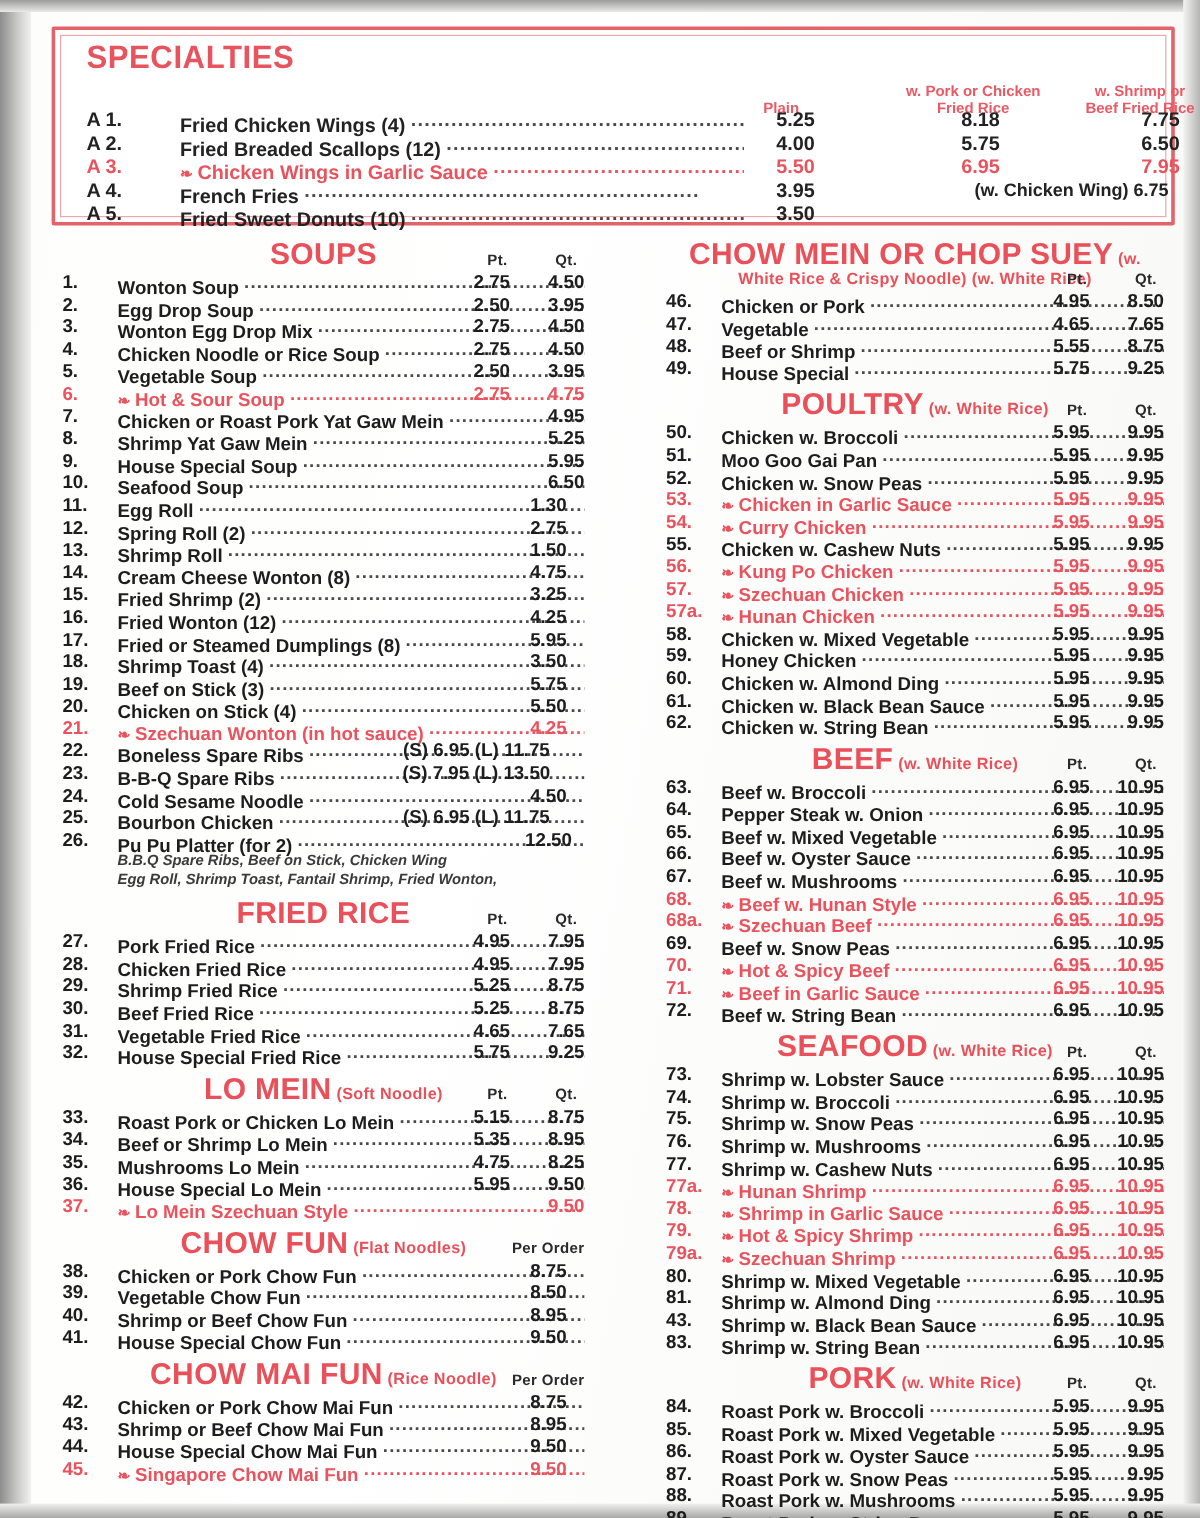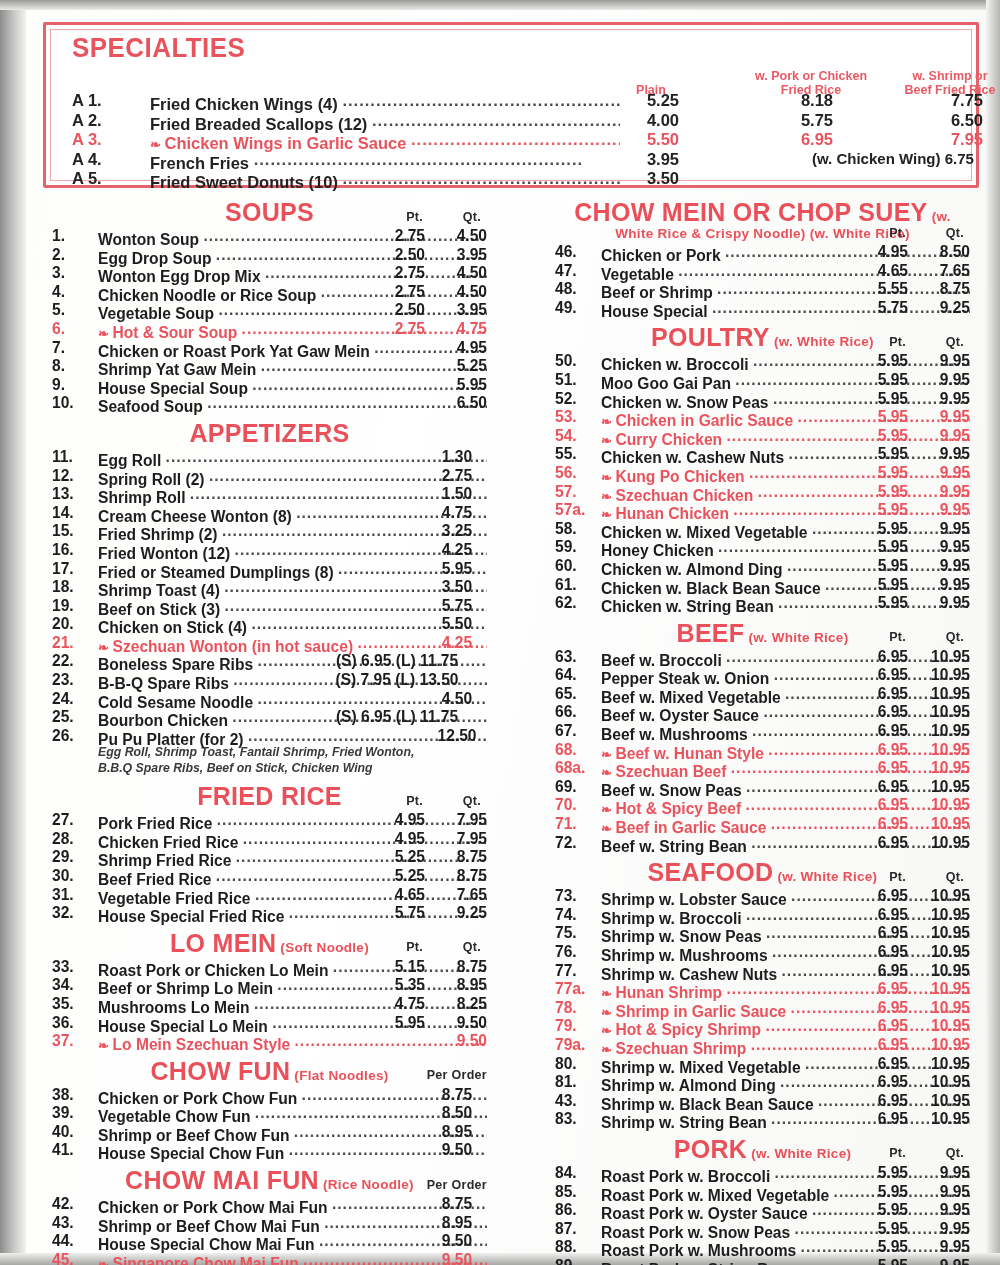--- a/index.html
+++ b/index.html
@@ -204,21 +204,20 @@
         <span class="nm" style="display: inline-block; width: 389px; overflow: hidden; white-space: nowrap;"><span>House Special Soup </span><span style="display: inline-block; overflow: hidden; white-space: nowrap; letter-spacing: 1px; color: rgb(74, 74, 74);">........................................................................................................................</span></span>
         <span class="p1"></span>
         <span class="p2">5.95</span>
       </div>
       <div class="item">
         <span class="num">10.</span>
         <span class="nm" style="display: inline-block; width: 389px; overflow: hidden; white-space: nowrap;"><span>Seafood Soup </span><span style="display: inline-block; overflow: hidden; white-space: nowrap; letter-spacing: 1px; color: rgb(74, 74, 74);">........................................................................................................................</span></span>
         <span class="p1"></span>
         <span class="p2">6.50</span>
       </div>
-      <div class="sec-head"><span class="big">APPETIZERS</span></div>
       <div class="item">
         <span class="num">11.</span>
         <span class="nm" style="display: inline-block; width: 389px; overflow: hidden; white-space: nowrap;"><span>Egg Roll </span><span style="display: inline-block; overflow: hidden; white-space: nowrap; letter-spacing: 1px; color: rgb(74, 74, 74);">........................................................................................................................</span></span>
         <span class="p1w" style="width: 60px;">1.30</span>
       </div>
       <div class="item">
         <span class="num">12.</span>
         <span class="nm" style="display: inline-block; width: 389px; overflow: hidden; white-space: nowrap;"><span>Spring Roll (2) </span><span style="display: inline-block; overflow: hidden; white-space: nowrap; letter-spacing: 1px; color: rgb(74, 74, 74);">........................................................................................................................</span></span>
         <span class="p1w" style="width: 60px;">2.75</span>
       </div>
@@ -285,22 +284,22 @@
       <div class="item">
         <span class="num">25.</span>
         <span class="nm" style="display: inline-block; width: 389px; overflow: hidden; white-space: nowrap;"><span>Bourbon Chicken </span><span style="display: inline-block; overflow: hidden; white-space: nowrap; letter-spacing: 1px; color: rgb(74, 74, 74);">........................................................................................................................</span></span>
         <span class="p1w" style="width: 180px;">(S) 6.95   (L) 11.75</span>
       </div>
       <div class="item">
         <span class="num">26.</span>
         <span class="nm" style="display: inline-block; width: 389px; overflow: hidden; white-space: nowrap;"><span>Pu Pu Platter (for 2) </span><span style="display: inline-block; overflow: hidden; white-space: nowrap; letter-spacing: 1px; color: rgb(74, 74, 74);">........................................................................................................................</span></span>
         <span class="p1w" style="width: 60px;">12.50</span>
       </div>
+      <div class="subnote">B.B.Q Spare Ribs, Beef on Stick, Chicken Wing</div>
       <div class="subnote">Egg Roll, Shrimp Toast, Fantail Shrimp, Fried Wonton,</div>
-      <div class="subnote">B.B.Q Spare Ribs, Beef on Stick, Chicken Wing</div>
       <div class="sec-head"><span class="big">FRIED RICE</span><span class="colhdr">
           <span class="pt">Pt.</span>
           <span class="qt">Qt.</span>
         </span></div>
       <div class="item">
         <span class="num">27.</span>
         <span class="nm" style="display: inline-block; width: 389px; overflow: hidden; white-space: nowrap;"><span>Pork Fried Rice </span><span style="display: inline-block; overflow: hidden; white-space: nowrap; letter-spacing: 1px; color: rgb(74, 74, 74);">........................................................................................................................</span></span>
         <span class="p1">4.95</span>
         <span class="p2">7.95</span>
       </div>

